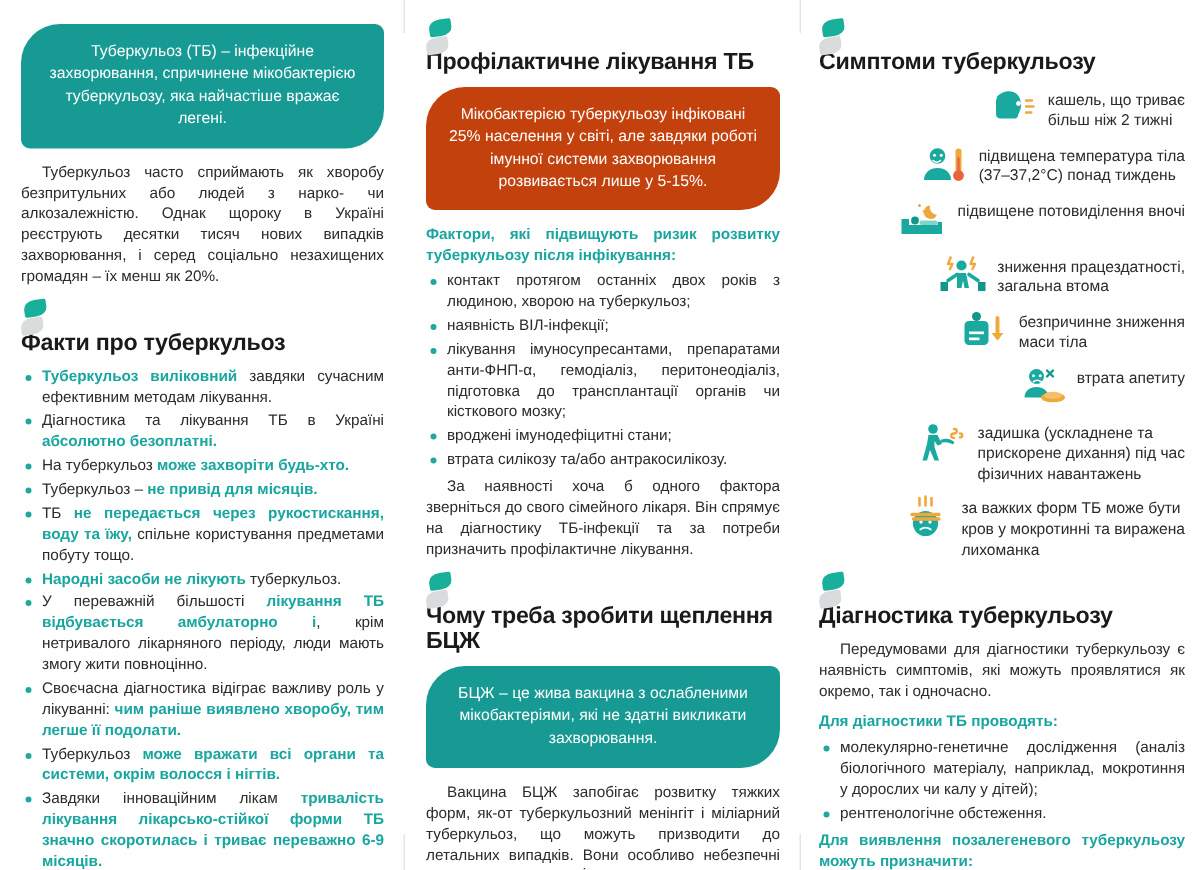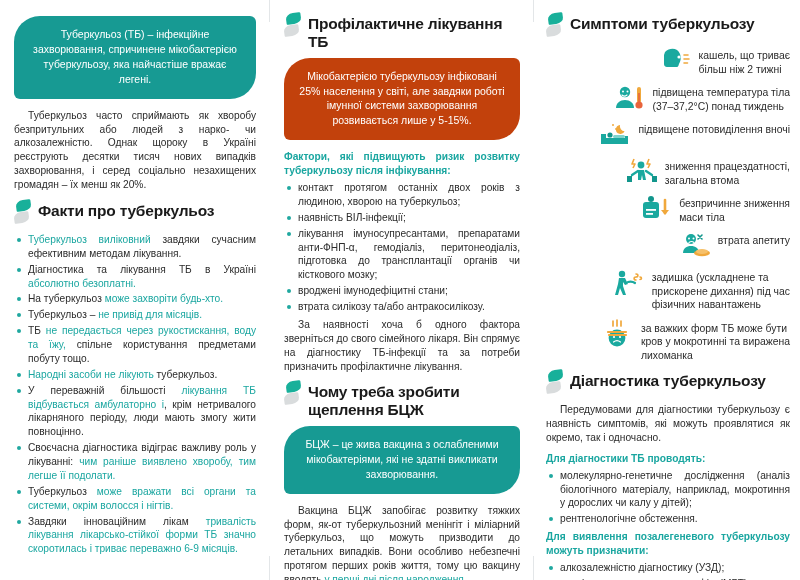--- a/index.html
+++ b/index.html
@@ -57,20 +57,21 @@
     border-radius: 50% 10% 50% 10%;
   }
   .leaf-mark .lf.top { top: 0; left: 2px; background: #18b09a; transform: rotate(-8deg); }
   .leaf-mark .lf.bot { top: 12px; left: 0px; background: #d9dcdd; transform: rotate(-8deg); }
 
   
   .sec-head {
     display: flex;
     align-items: flex-start;
     margin: 0 0 7px 0;
+    flex-direction: column;
   }
   .sec-head .ttl {
     font-size: 15.5px;
     font-weight: bold;
     color: #1a1a1a;
     line-height: 1.15;
     letter-spacing: -0.2px;
     padding-top: 3px;
   }
 
@@ -123,21 +124,21 @@
   ul.bl li:before {
     content: "";
     position: absolute;
     left: 3px;
     top: 5px;
     width: 4px;
     height: 4px;
     border-radius: 50%;
     background: #20a8a0;
   }
-  .hl { color: #1aa6a0; font-weight: normal; margin-top: 30px; }
+  .hl { color: #1aa6a0; font-weight: bold; margin-top: 30px; }
 
   
   .sym-list { margin: 2px 0 6px 0; }
   .sym {
     display: flex;
     align-items: flex-start;
     margin-bottom: 7px;
     justify-content: flex-end;
   }
   .sym .ic {

